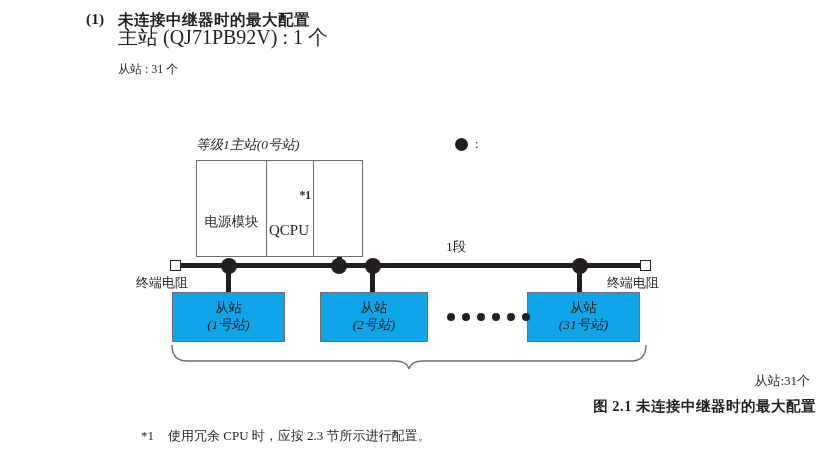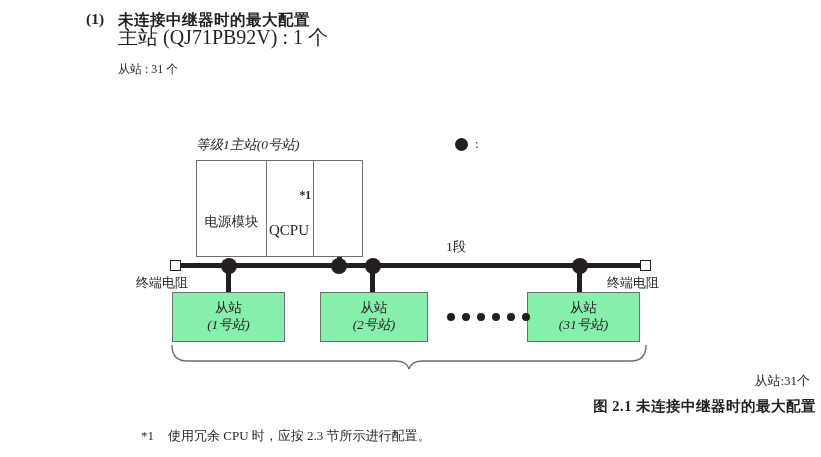--- a/index.html
+++ b/index.html
@@ -168,21 +168,21 @@
     left: 446px; top: 238px;
     font-size: 13.5px;
     white-space: nowrap;
   }
 
   
   .slave-box {
     height: 50px;
     border: 1.4px solid #6d6e71;
     box-sizing: border-box;
-    background: #86efac;
+    background: #0ea5e9;
     top: 292px;
     display: flex;
     flex-direction: column;
     align-items: center;
     justify-content: center;
     line-height: 1.25;
   }
   .slave-box .l1 { font-size: 13.5px; }
   .slave-box .l2 { font-size: 13.5px; font-style: italic; }
   #slave-1  { left: 172px; width: 113px; }

